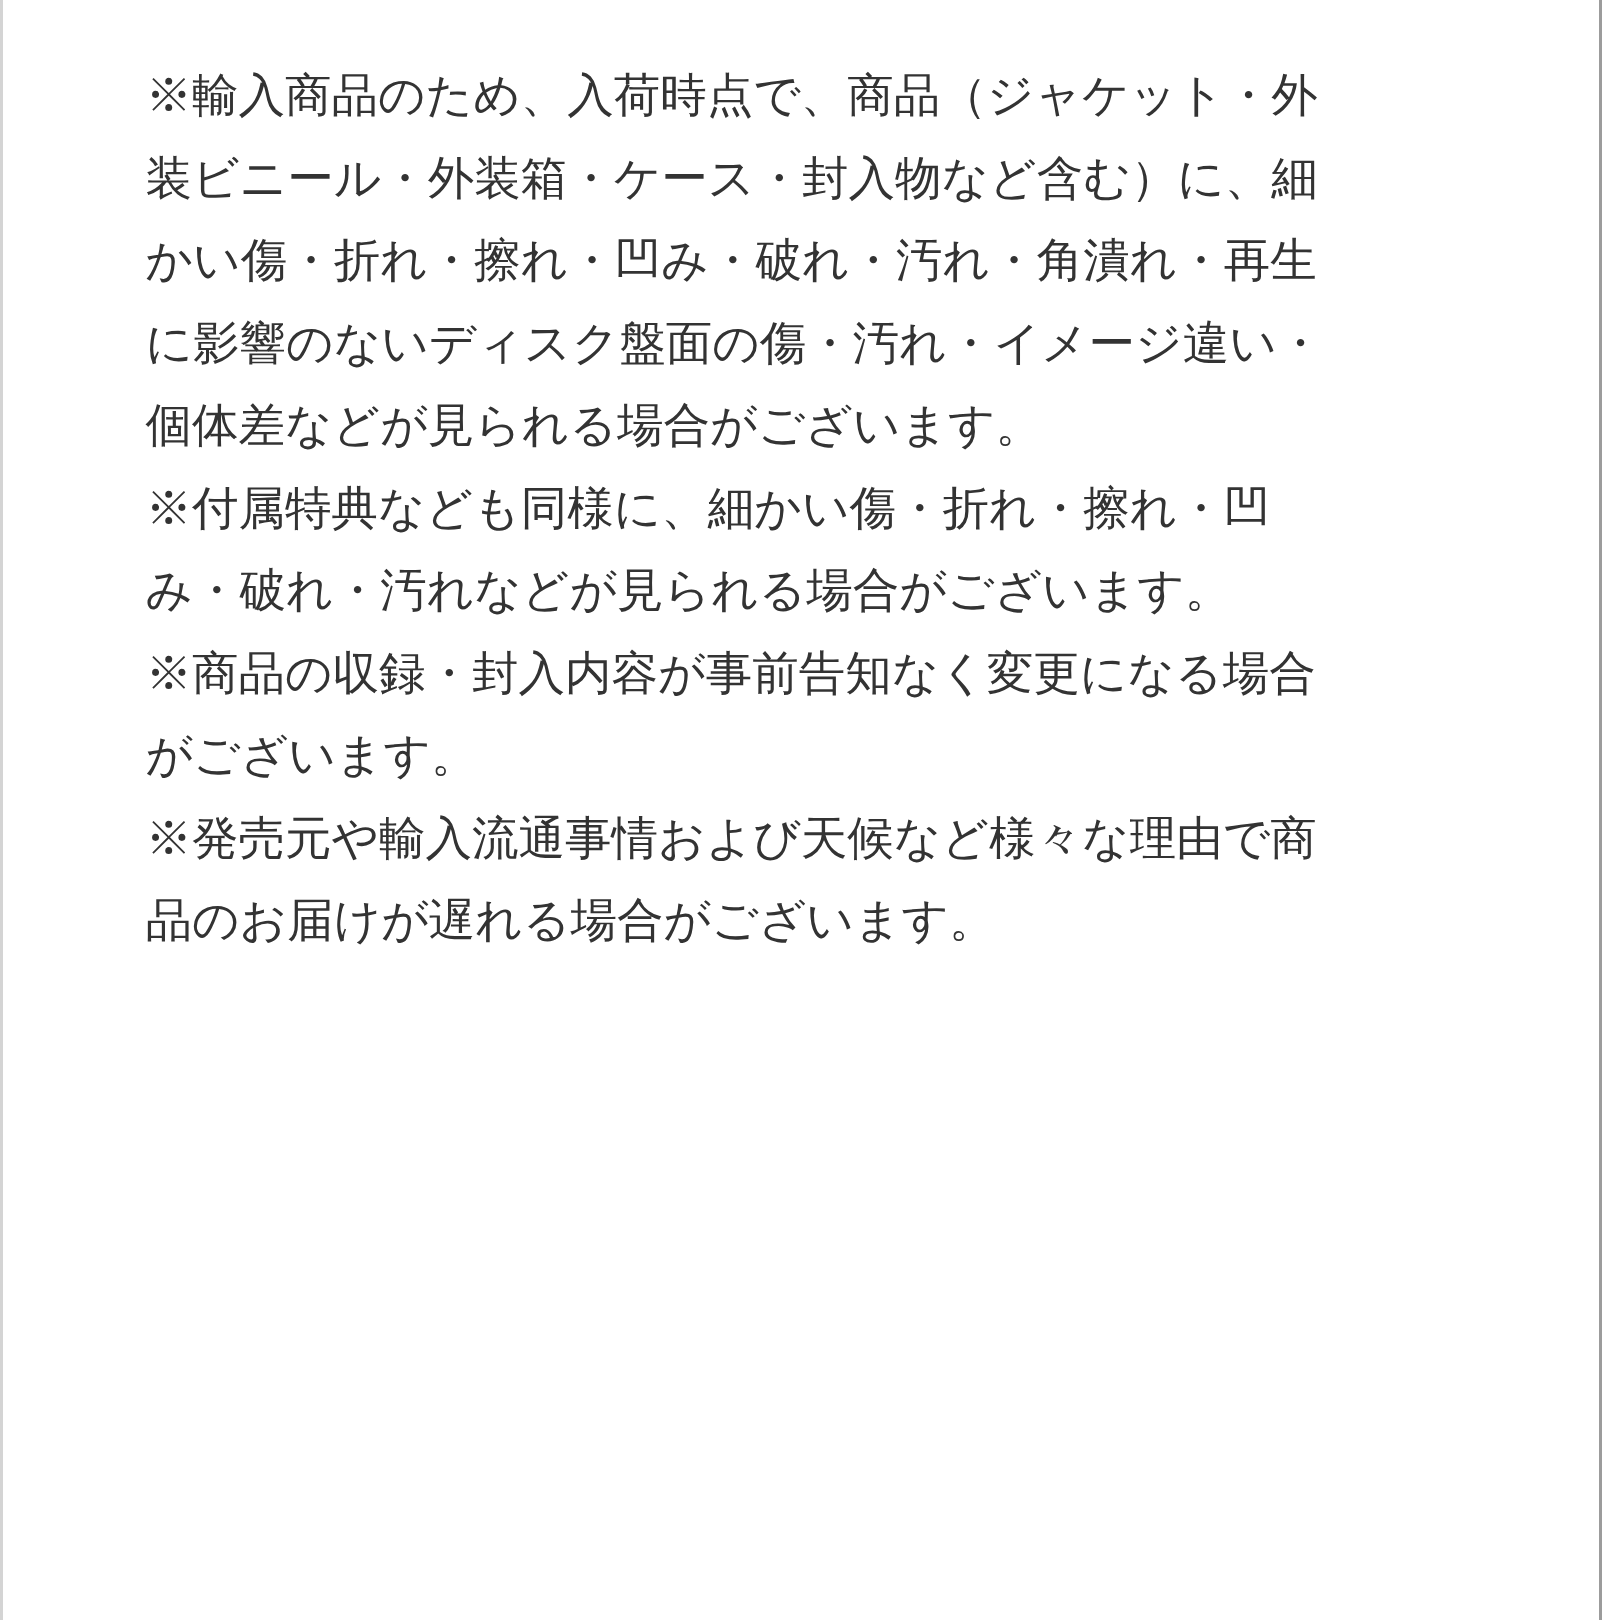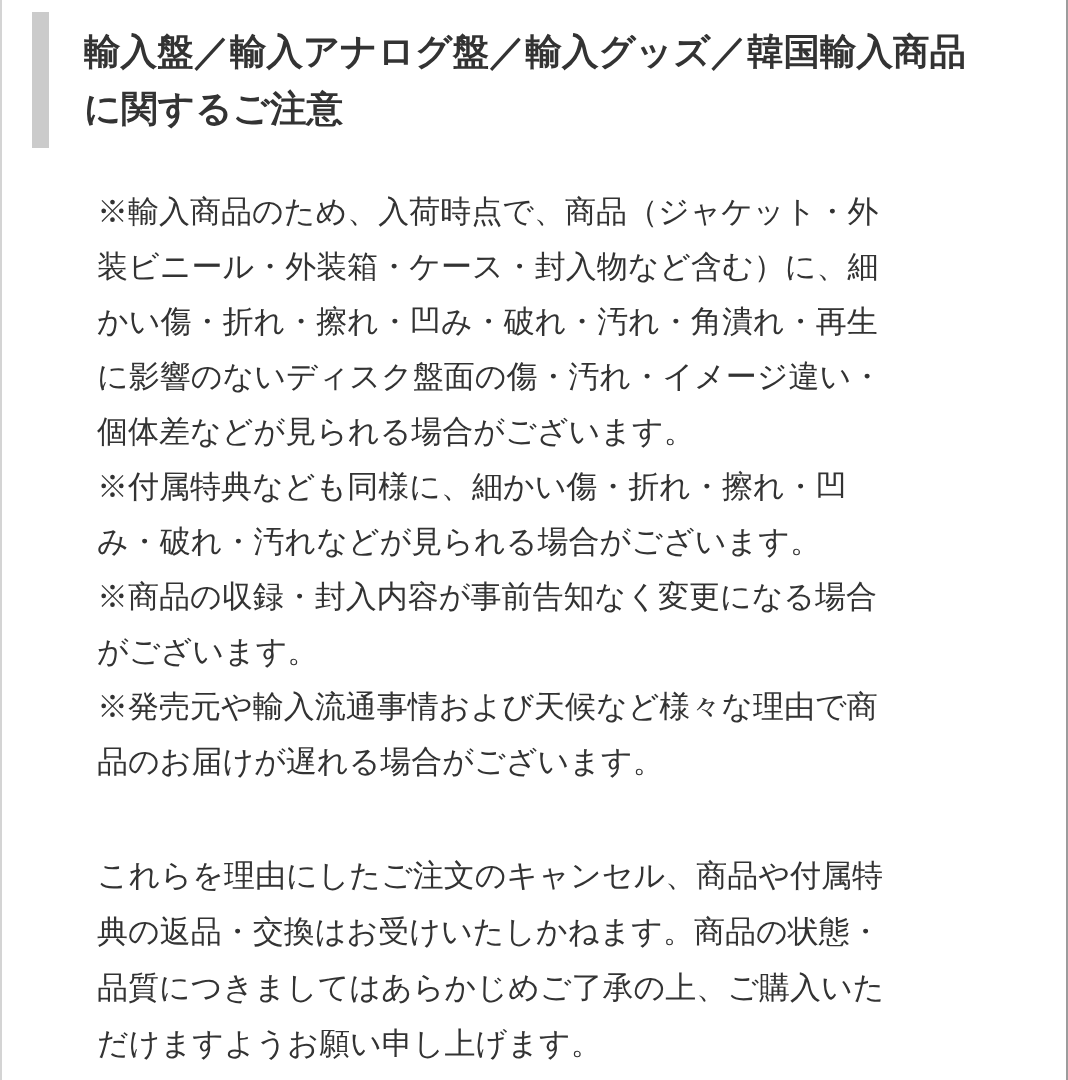--- a/index.html
+++ b/index.html
@@ -63,35 +63,26 @@
   .closing {
     margin-top: 59px;
     line-height: 56px;
     white-space: pre-line;
   }
 </style>
 </head>
 <body>
 
 <div class="notice-panel">
-  <div class="heading-row">
-    <div class="accent-bar"></div>
-    <h1 class="heading-text">輸入盤／輸入アナログ盤／輸入グッズ／韓国輸入商品
-に関するご注意</h1>
-  </div>
   <div class="body-text">
     <p class="notes">※輸入商品のため、入荷時点で、商品（ジャケット・外
 装ビニール・外装箱・ケース・封入物など含む）に、細
 かい傷・折れ・擦れ・凹み・破れ・汚れ・角潰れ・再生
 に影響のないディスク盤面の傷・汚れ・イメージ違い・
 個体差などが見られる場合がございます。
 ※付属特典なども同様に、細かい傷・折れ・擦れ・凹
 み・破れ・汚れなどが見られる場合がございます。
 ※商品の収録・封入内容が事前告知なく変更になる場合
 がございます。
 ※発売元や輸入流通事情および天候など様々な理由で商
 品のお届けが遅れる場合がございます。</p>
-    <p class="closing">これらを理由にしたご注文のキャンセル、商品や付属特
-典の返品・交換はお受けいたしかねます。商品の状態・
-品質につきましてはあらかじめご了承の上、ご購入いた
-だけますようお願い申し上げます。</p>
   </div>
 </div>
 
 </body></html>

